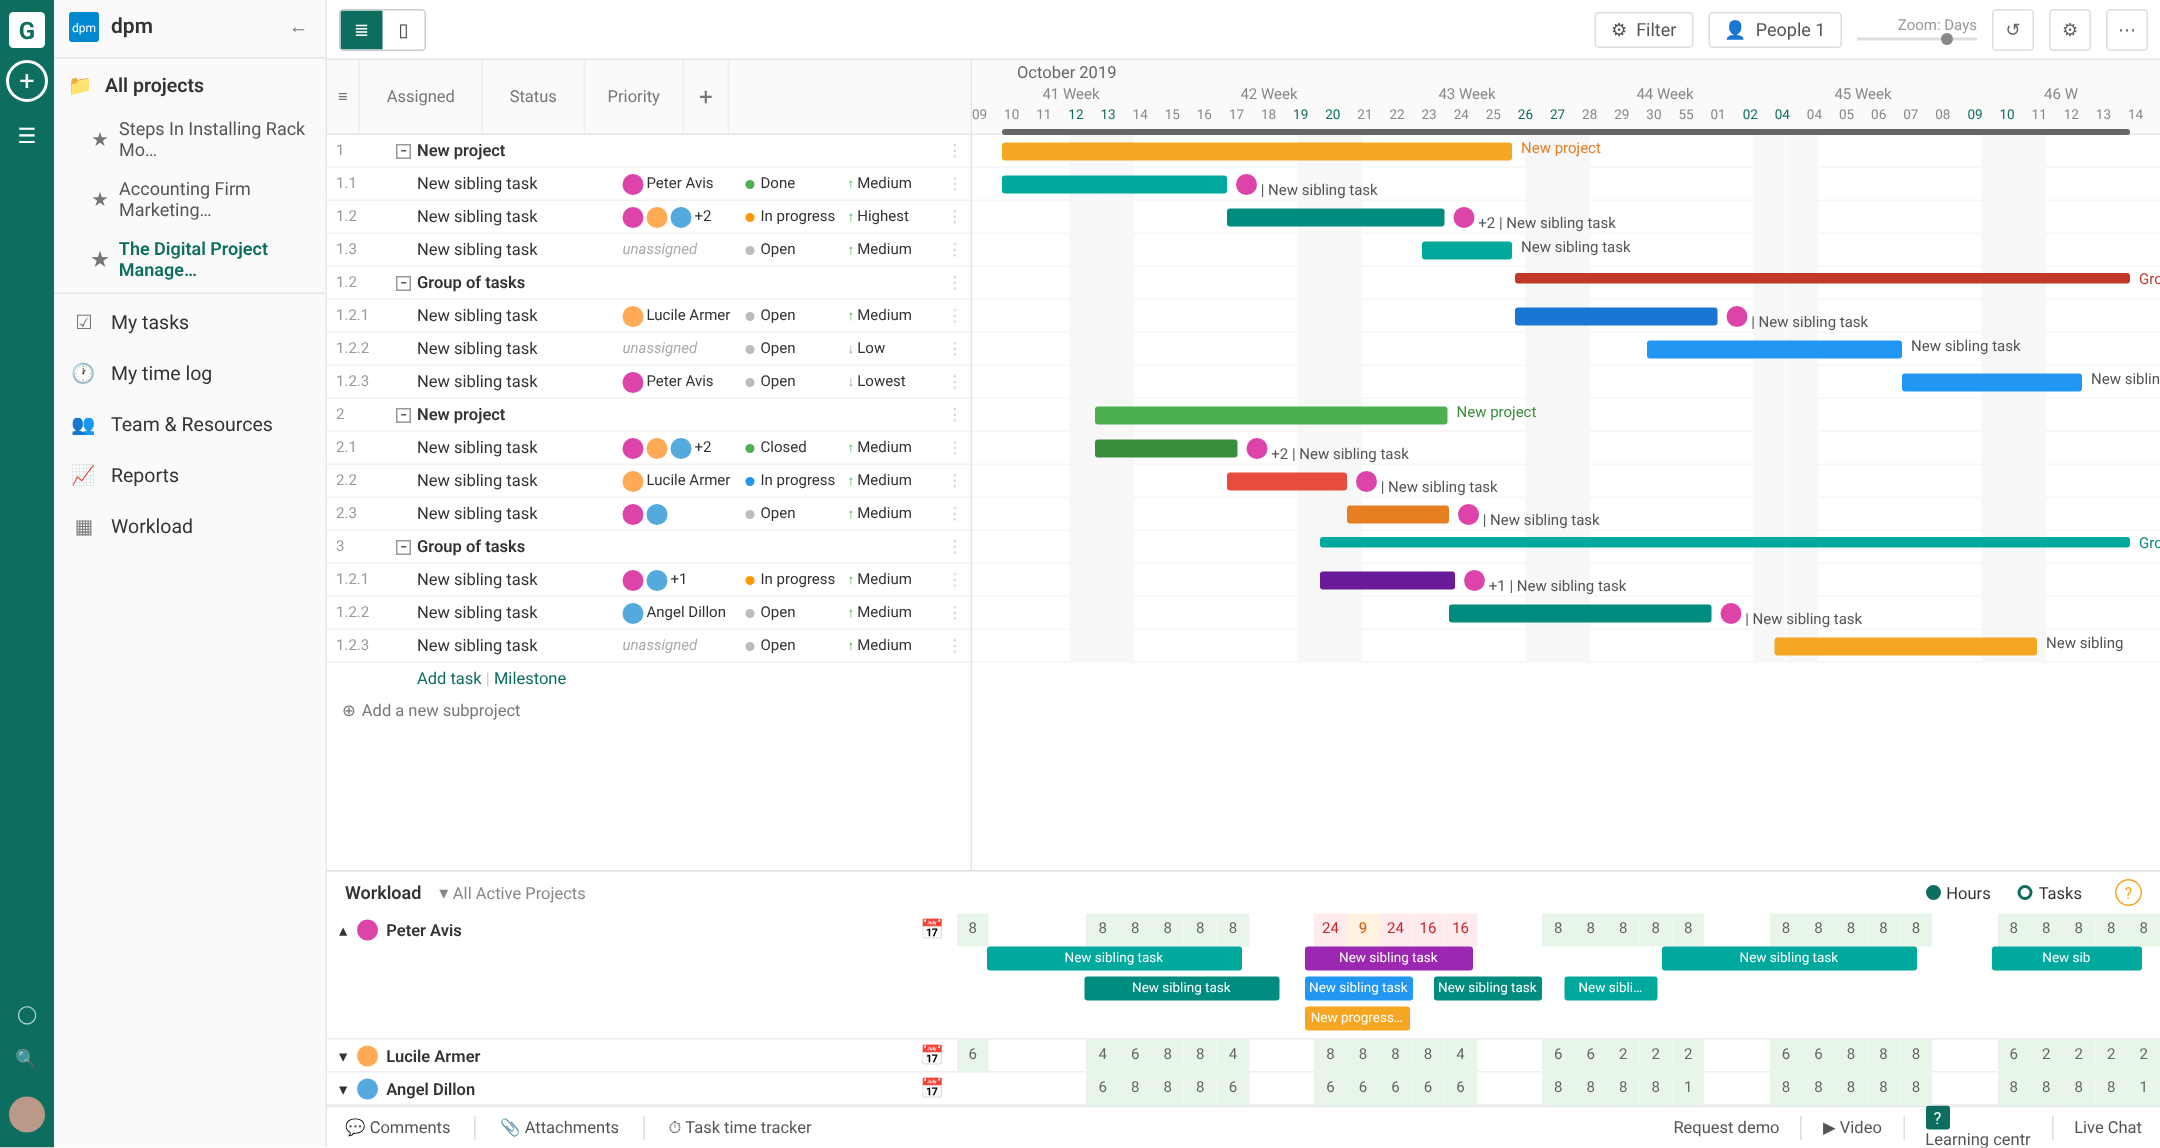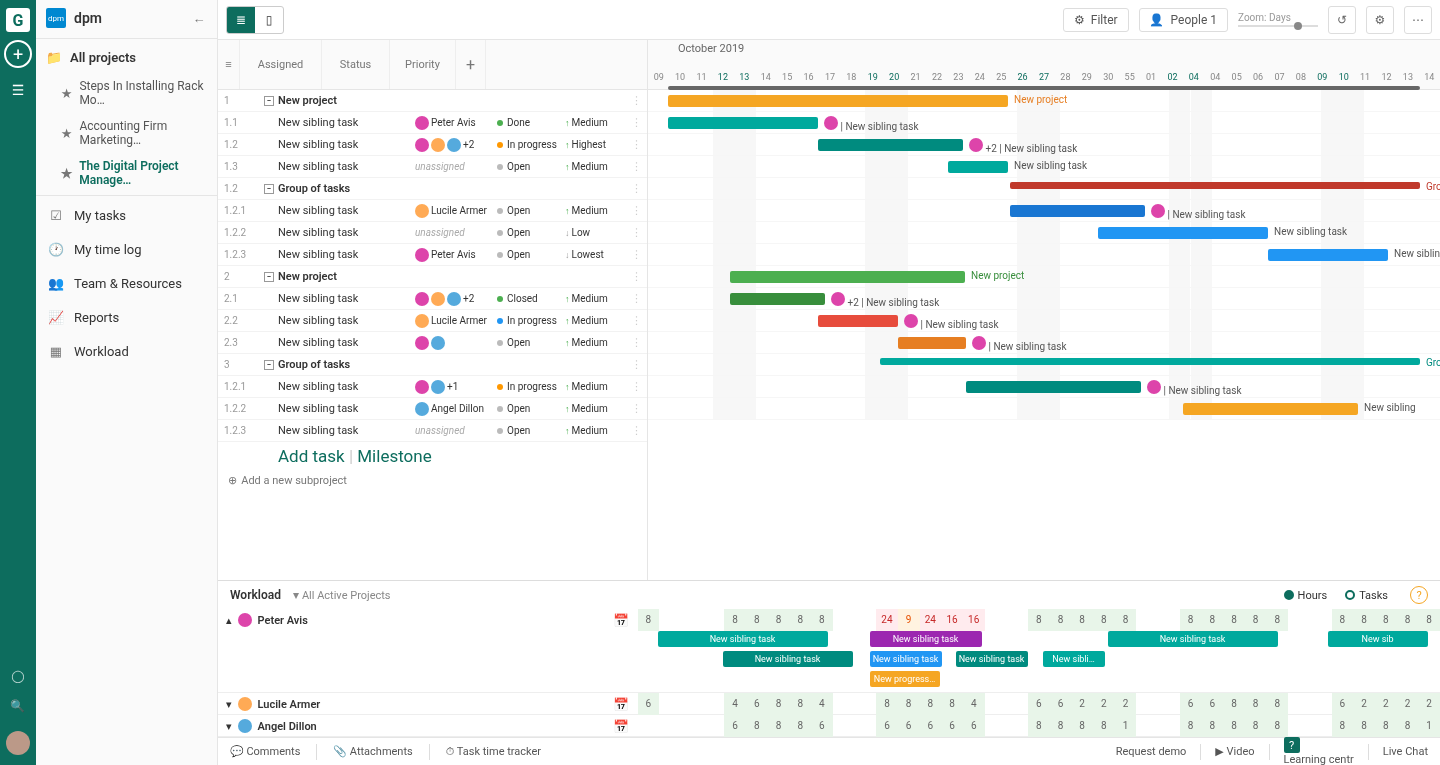--- a/index.html
+++ b/index.html
@@ -22,21 +22,21 @@
 .sb-nav{display:flex;align-items:center;gap:10px;padding:9px 12px;font-size:13px;cursor:pointer;color:#333}
 .ico{width:16px;height:16px;display:inline-flex;align-items:center;justify-content:center;color:#777;font-size:13px}
 .main{flex:1;display:flex;flex-direction:column;min-width:0}
 .topbar{height:40px;border-bottom:1px solid #e5e5e5;display:flex;align-items:center;padding:0 8px;gap:8px}
 .tb-toggle{display:flex;border:1px solid #ccc;border-radius:3px;overflow:hidden}
 .tb-toggle div{width:28px;height:26px;display:flex;align-items:center;justify-content:center;cursor:pointer}
 .tb-toggle .on{background:#0d6d5e;color:#fff}
 .tb-title{border:1px solid #ddd;border-radius:3px;padding:5px 10px;min-width:340px;display:flex;align-items:center;justify-content:space-between}
 .tb-right{margin-left:auto;display:flex;align-items:center;gap:10px}
 .tb-chip{border:1px solid #ddd;border-radius:3px;padding:4px 10px;display:flex;align-items:center;gap:6px;cursor:pointer;font-size:12px;color:#555}
-.tb-zoom{font-size:10px;color:#999;display:flex;flex-direction:column;align-items:flex-start;gap:2px}
+.tb-zoom{font-size:10px;color:#999;display:flex;flex-direction:column;align-items:flex-end;gap:2px}
 .tb-slider{width:80px;height:2px;background:#ddd;position:relative}
 .tb-slider::after{content:"";position:absolute;left:70%;top:-3px;width:8px;height:8px;border-radius:50%;background:#888}
 .tb-icon{width:28px;height:28px;border:1px solid #ddd;border-radius:3px;display:flex;align-items:center;justify-content:center;cursor:pointer;color:#666}
 .content{flex:1;display:flex;flex-direction:column;min-height:0}
 .gantt{flex:1;display:flex;min-height:0;position:relative}
 .grid{width:430px;border-right:1px solid #e5e5e5;overflow:hidden}
 .ghead{height:50px;display:flex;border-bottom:1px solid #e5e5e5;background:#fafafa;font-size:11px;color:#777}
 .ghead div{display:flex;align-items:center;justify-content:center;border-right:1px solid #eee}
 .gh-drag{width:22px}
 .gh-name{flex:1}
@@ -54,30 +54,30 @@
 .grow .more{width:16px;color:#ccc}
 .avatar{width:14px;height:14px;border-radius:50%;display:inline-block}
 .av1{background:#d4a;}
 .av2{background:#fa5;}
 .av3{background:#5ad;}
 .dot{width:6px;height:6px;border-radius:50%;display:inline-block}
 .d-green{background:#4caf50}.d-orange{background:#ff9800}.d-gray{background:#bbb}.d-blue{background:#2196f3}
 .arrow{font-size:9px}
 .ar-up{color:#4caf50}.ar-down{color:#999}
 .collapse-box{width:10px;height:10px;border:1px solid #999;display:inline-flex;align-items:center;justify-content:center;font-size:8px;line-height:1}
-.addrow{padding:4px 10px 4px 60px;font-size:17px;color:#0d6d5e}
+.addrow{padding:4px 10px 4px 60px;font-size:11px;color:#0d6d5e}
 .addrow a{color:#0d6d5e;cursor:pointer}
 .addsub{padding:4px 10px;font-size:11px;color:#777;display:flex;align-items:center;gap:4px}
 .timeline{flex:1;overflow:hidden;position:relative}
 .tl-head{height:50px;background:#fafafa;border-bottom:1px solid #e5e5e5;position:relative}
 .tl-month{position:absolute;top:2px;left:30px;font-size:11px;color:#666}
 .tl-weeks{position:absolute;top:18px;left:0;right:0;display:flex;font-size:10px;color:#888}
 .tl-weeks div{width:152px;text-align:center}
 .tl-days{position:absolute;top:32px;left:0;right:0;display:flex;font-size:9px}
-.tl-days div{width:21.7px;text-align:center;color:#888}
+.tl-days div{width:21.7px;color:#888}
 .tl-days .wknd{color:#0d6d5e}
 .tl-scroll{position:absolute;top:46px;left:20px;right:20px;height:4px;background:#666;border-radius:2px}
 .tl-body{position:relative}
 .tl-row{height:22px;position:relative;border-bottom:1px solid #f6f6f6}
 .tl-row .wknd-bg{position:absolute;top:0;bottom:0;background:#f7f7f7}
 .bar{position:absolute;height:12px;top:5px;border-radius:2px}
 .bar-label{position:absolute;left:100%;margin-left:6px;top:-1px;font-size:10px;white-space:nowrap;color:#555}
 .c-orange{background:#f5a623}.c-teal{background:#00a99d}.c-teal-d{background:#008b7f}
 .c-blue{background:#2196f3}.c-blue-d{background:#1976d2}.c-red{background:#e74c3c}.c-red-d{background:#c0392b}
 .c-green{background:#4caf50}.c-green-d{background:#388e3c}.c-purple{background:#9c27b0}.c-purple-d{background:#6a1b9a}
@@ -453,20 +453,28 @@
         </div>
         <div class="addsub">
           <span>⊕</span>
           <span>Add a new subproject</span>
         </div>
       </div>
 
       <div class="timeline">
         <div class="tl-head">
           <div class="tl-month">October 2019</div>
+          <div class="tl-weeks" id="tl-weeks">
+              <div>41 Week</div>
+              <div>42 Week</div>
+              <div>43 Week</div>
+              <div>44 Week</div>
+              <div>45 Week</div>
+              <div>46 W</div>
+            </div>
           <div class="tl-days" id="tl-days">
               <div>09</div>
               <div>10</div>
               <div>11</div>
               <div class="wknd">12</div>
               <div class="wknd">13</div>
               <div>14</div>
               <div>15</div>
               <div>16</div>
               <div>17</div>
@@ -701,20 +709,35 @@
               <div class="wknd-bg" style="left: 65.1px; width: 21.7px;"></div>
               <div class="wknd-bg" style="left: 86.8px; width: 21.7px;"></div>
               <div class="wknd-bg" style="left: 217px; width: 21.7px;"></div>
               <div class="wknd-bg" style="left: 238.7px; width: 21.7px;"></div>
               <div class="wknd-bg" style="left: 368.9px; width: 21.7px;"></div>
               <div class="wknd-bg" style="left: 390.6px; width: 21.7px;"></div>
               <div class="wknd-bg" style="left: 520.8px; width: 21.7px;"></div>
               <div class="wknd-bg" style="left: 542.5px; width: 21.7px;"></div>
               <div class="wknd-bg" style="left: 672.7px; width: 21.7px;"></div>
               <div class="wknd-bg" style="left: 694.4px; width: 21.7px;"></div>
+              <div class="bar c-purple-d" style="left: 232px; width: 90px;">
+                <span class="bar-label"><span class="avatar av1"></span> +1  | New sibling task</span>
+              </div>
+            </div>
+            <div class="tl-row">
+              <div class="wknd-bg" style="left: 65.1px; width: 21.7px;"></div>
+              <div class="wknd-bg" style="left: 86.8px; width: 21.7px;"></div>
+              <div class="wknd-bg" style="left: 217px; width: 21.7px;"></div>
+              <div class="wknd-bg" style="left: 238.7px; width: 21.7px;"></div>
+              <div class="wknd-bg" style="left: 368.9px; width: 21.7px;"></div>
+              <div class="wknd-bg" style="left: 390.6px; width: 21.7px;"></div>
+              <div class="wknd-bg" style="left: 520.8px; width: 21.7px;"></div>
+              <div class="wknd-bg" style="left: 542.5px; width: 21.7px;"></div>
+              <div class="wknd-bg" style="left: 672.7px; width: 21.7px;"></div>
+              <div class="wknd-bg" style="left: 694.4px; width: 21.7px;"></div>
               <div class="bar c-teal-d" style="left: 318px; width: 175px;">
                 <span class="bar-label"><span class="avatar av1"></span>  | New sibling task</span>
               </div>
             </div>
             <div class="tl-row">
               <div class="wknd-bg" style="left: 65.1px; width: 21.7px;"></div>
               <div class="wknd-bg" style="left: 86.8px; width: 21.7px;"></div>
               <div class="wknd-bg" style="left: 217px; width: 21.7px;"></div>
               <div class="wknd-bg" style="left: 238.7px; width: 21.7px;"></div>
               <div class="wknd-bg" style="left: 368.9px; width: 21.7px;"></div>

